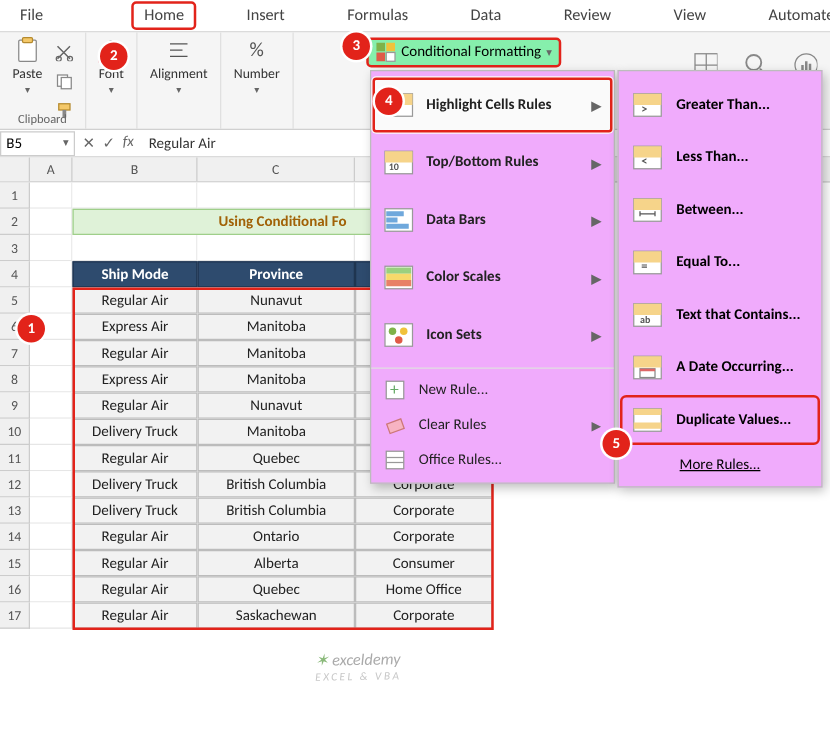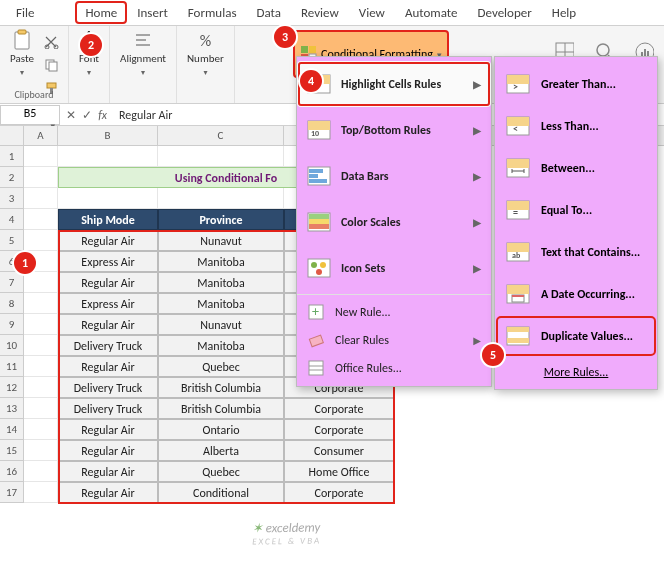--- a/index.html
+++ b/index.html
@@ -1,56 +1,56 @@
 <!DOCTYPE html>
 <html><head>
 <meta charset="utf-8">
 <style>
   * { box-sizing: border-box; margin: 0; padding: 0; font-family: 'Segoe UI', Calibri, sans-serif; }
   body { background: #fff; width: 664px; height: 587px; overflow: hidden; position: relative; font-size: 12px; }
 
   
-  .ribbon-tabs { display: flex; height: 26px; align-items: center; border-bottom: 1px solid #d0d0d0; padding-left: 6px; background:#fff; }
+  .ribbon-tabs { display: flex; height: 26px; align-items: center; border-bottom: 1px solid #d0d0d0; padding-left: 6px; background:#fff;gap:30px; }
   .ribbon-tab { padding: 4px 10px; font-size: 13px; color: #444; cursor: pointer; }
   .ribbon-tab.active { border: 2px solid #e2231a; border-radius: 4px; padding: 2px 8px; margin-left: 31px; }
 
   
   .ribbon-body { height: 78px; background: #f5f5f5; border-bottom: 1px solid #d0d0d0; display: flex; position: relative; }
   .group { display: flex; flex-direction: column; align-items: center; padding: 2px 6px 0; border-right: 1px solid #e0e0e0; }
   .group-top { display: flex; gap: 4px; align-items: flex-start; height: 60px; }
   .group-label { font-size: 10px; color: #666; margin-top: auto; padding-bottom: 2px; }
   .big-btn { display:flex; flex-direction:column; align-items:center; gap:2px; padding:2px 4px; }
   .ico { width:20px; height:20px; display:inline-flex; align-items:center; justify-content:center; font-size:14px; }
   .mini-stack { display:flex; flex-direction:column; gap:3px; padding-top:4px; }
   .btn-label { font-size:11px; color:#333; }
 
-  .cond-fmt-btn { position:absolute; left:293px; top:4px; border:2px solid #e2231a; border-radius:4px; background:#fdba74; padding:14px 6px; display:flex; align-items:center; gap:4px; font-size:12px; cursor:pointer; }
+  .cond-fmt-btn { position:absolute; left:293px; top:4px; border:2px solid #e2231a; border-radius:4px; background:#86efac; padding:2px 6px; display:flex; align-items:center; gap:4px; font-size:12px; cursor:pointer; }
   .cond-fmt-btn .caret { font-size:9px; color:#666; }
   .cf-ico { width:16px; height:16px; display:inline-block; }
 
   
   .fx-row { height:22px; display:flex; align-items:center; border-bottom:1px solid #d0d0d0; }
-  .name-box { width:60px; border:1px solid #ccc; height:20px; display:flex; align-items:center; padding:0 4px; font-size:12px; background:#fff;flex-direction:column; }
+  .name-box { width:60px; border:1px solid #ccc; height:20px; display:flex; align-items:center; padding:0 4px; font-size:12px; background:#fff; }
   .name-caret { margin-left:auto; font-size:9px; color:#666; }
   .fx-btns { padding:0 6px; color:#666; display:flex; gap:6px; }
   .fx-input { flex:1; padding:0 6px; font-size:12px; color:#333; }
 
   
   .sheet { position:relative; }
   .col-headers { display:flex; height:20px; background:#f0f0f0; border-bottom:1px solid #ccc; }
   .corner { width:24px; border-right:1px solid #ccc; background:#f0f0f0; }
   .col-h { border-right:1px solid #ccc; text-align:center; font-size:11px; color:#555; line-height:20px; }
   .cA{width:34px}.cB{width:100px}.cC{width:126px}.cD{width:110px}
 
   .rows { }
   .row { display:flex; height:21px; }
   .row-h { width:24px; background:#f0f0f0; border-right:1px solid #ccc; border-bottom:1px solid #ccc; text-align:center; font-size:11px; color:#555; line-height:21px; }
   .cell { border-right:1px solid #e6e6e6; border-bottom:1px solid #e6e6e6; line-height:21px; font-size:12px; padding:0 4px; color:#222; overflow:hidden; white-space:nowrap; }
 
-  .title-banner { background:#dff2d8; height:21px; font-weight:bold; color:#701a75; text-align:center; border:1px solid #9fcf8a; }
+  .title-banner { background:#dff2d8; height:21px; font-weight:bold; color:#a16207; text-align:center; border:1px solid #9fcf8a; }
   .th-cell { background:#2e4b6e; color:#fff; font-weight:bold; text-align:center; border:1px solid #1f3550; }
   .td-cell { background:#f2f2f2; text-align:center; border:1px solid #bcbcbc; }
   .blank { background:#fff; }
 
   .sel-border { position:absolute; border:2.5px solid #e2231a; pointer-events:none; }
 
   
   .badge { position:absolute; width:22px; height:22px; border-radius:50%; background:#e2231a; color:#fff; font-weight:bold; font-size:12px; display:flex; align-items:center; justify-content:center; z-index:60; box-shadow:0 0 0 2px #fff; }
 
   
@@ -336,21 +336,21 @@
         <div class="row-h">16</div>
         <div class="cell cA blank"></div>
         <div class="cell cB td-cell">Regular Air</div>
         <div class="cell cC td-cell">Quebec</div>
         <div class="cell cD td-cell">Home Office</div>
       </div>
       <div class="row">
         <div class="row-h">17</div>
         <div class="cell cA blank"></div>
         <div class="cell cB td-cell">Regular Air</div>
-        <div class="cell cC td-cell">Conditional</div>
+        <div class="cell cC td-cell">Saskachewan</div>
         <div class="cell cD td-cell">Corporate</div>
       </div>
     </div>
 
   <div class="sel-border" style="left:58px; top:104px; width:337px; height:274px;"></div>
 </div>
 
 <div class="menu menu1">
   <div class="mitem big highlight">
     <span class="sq">

